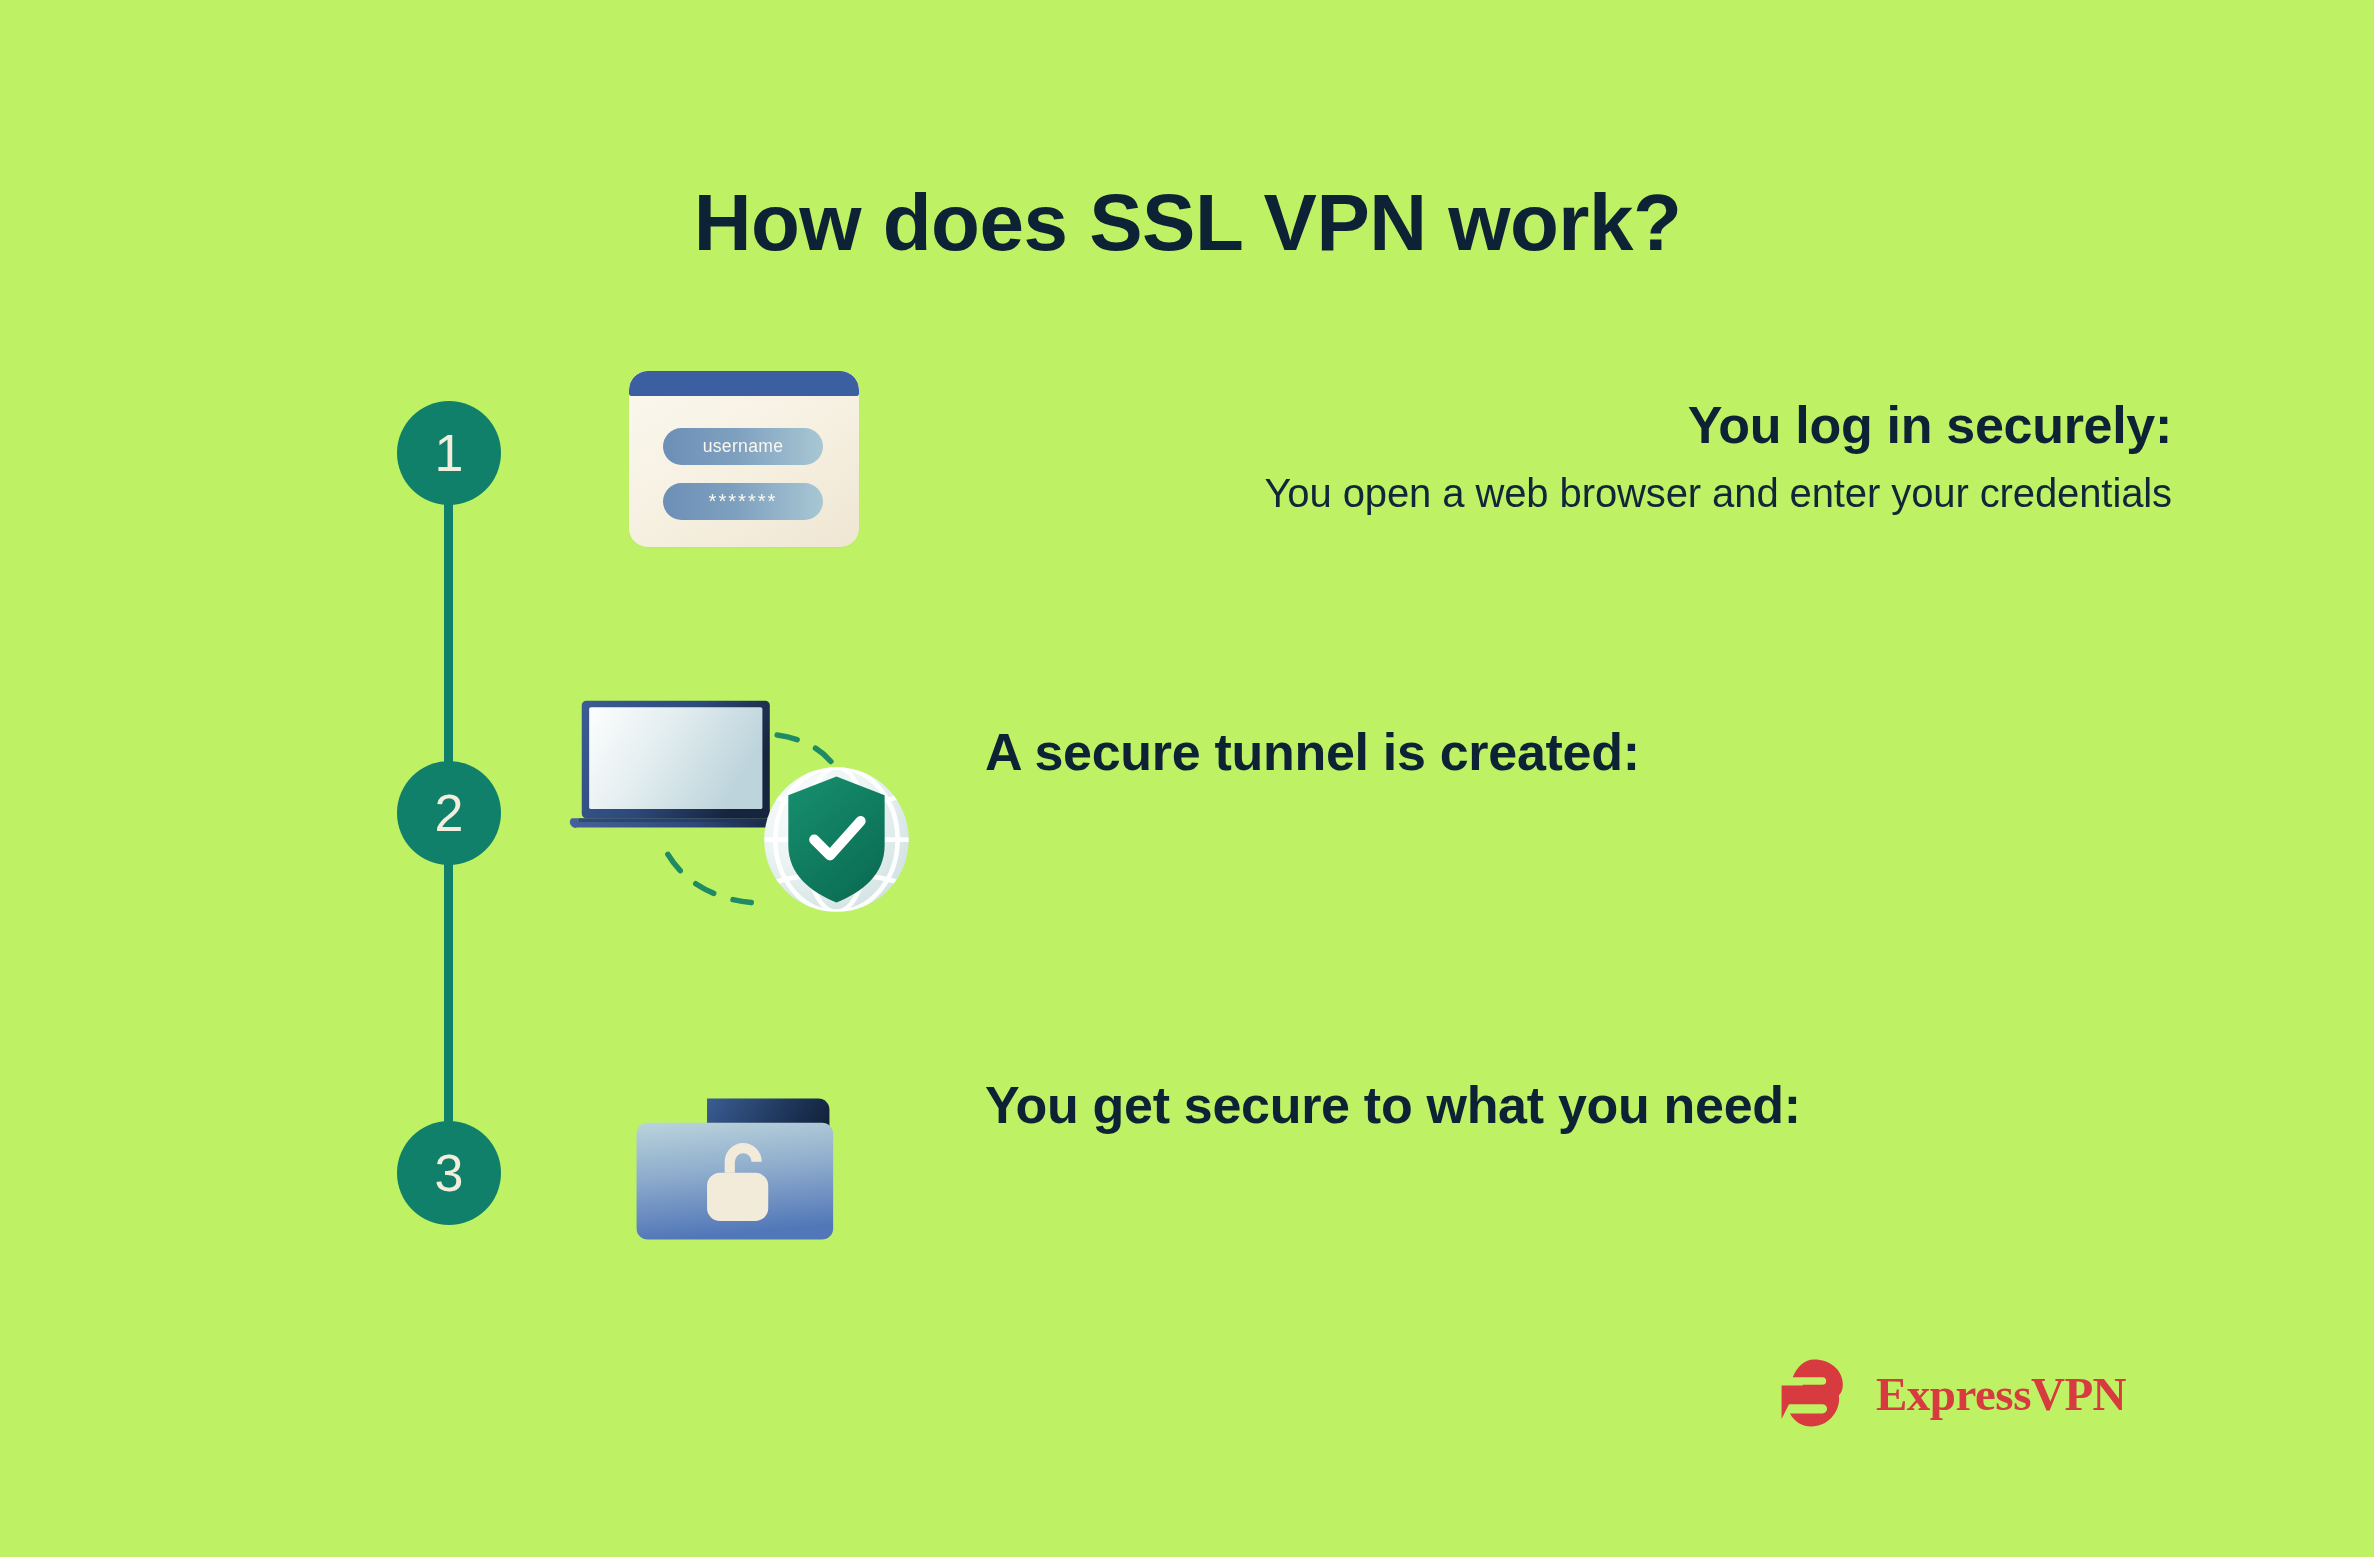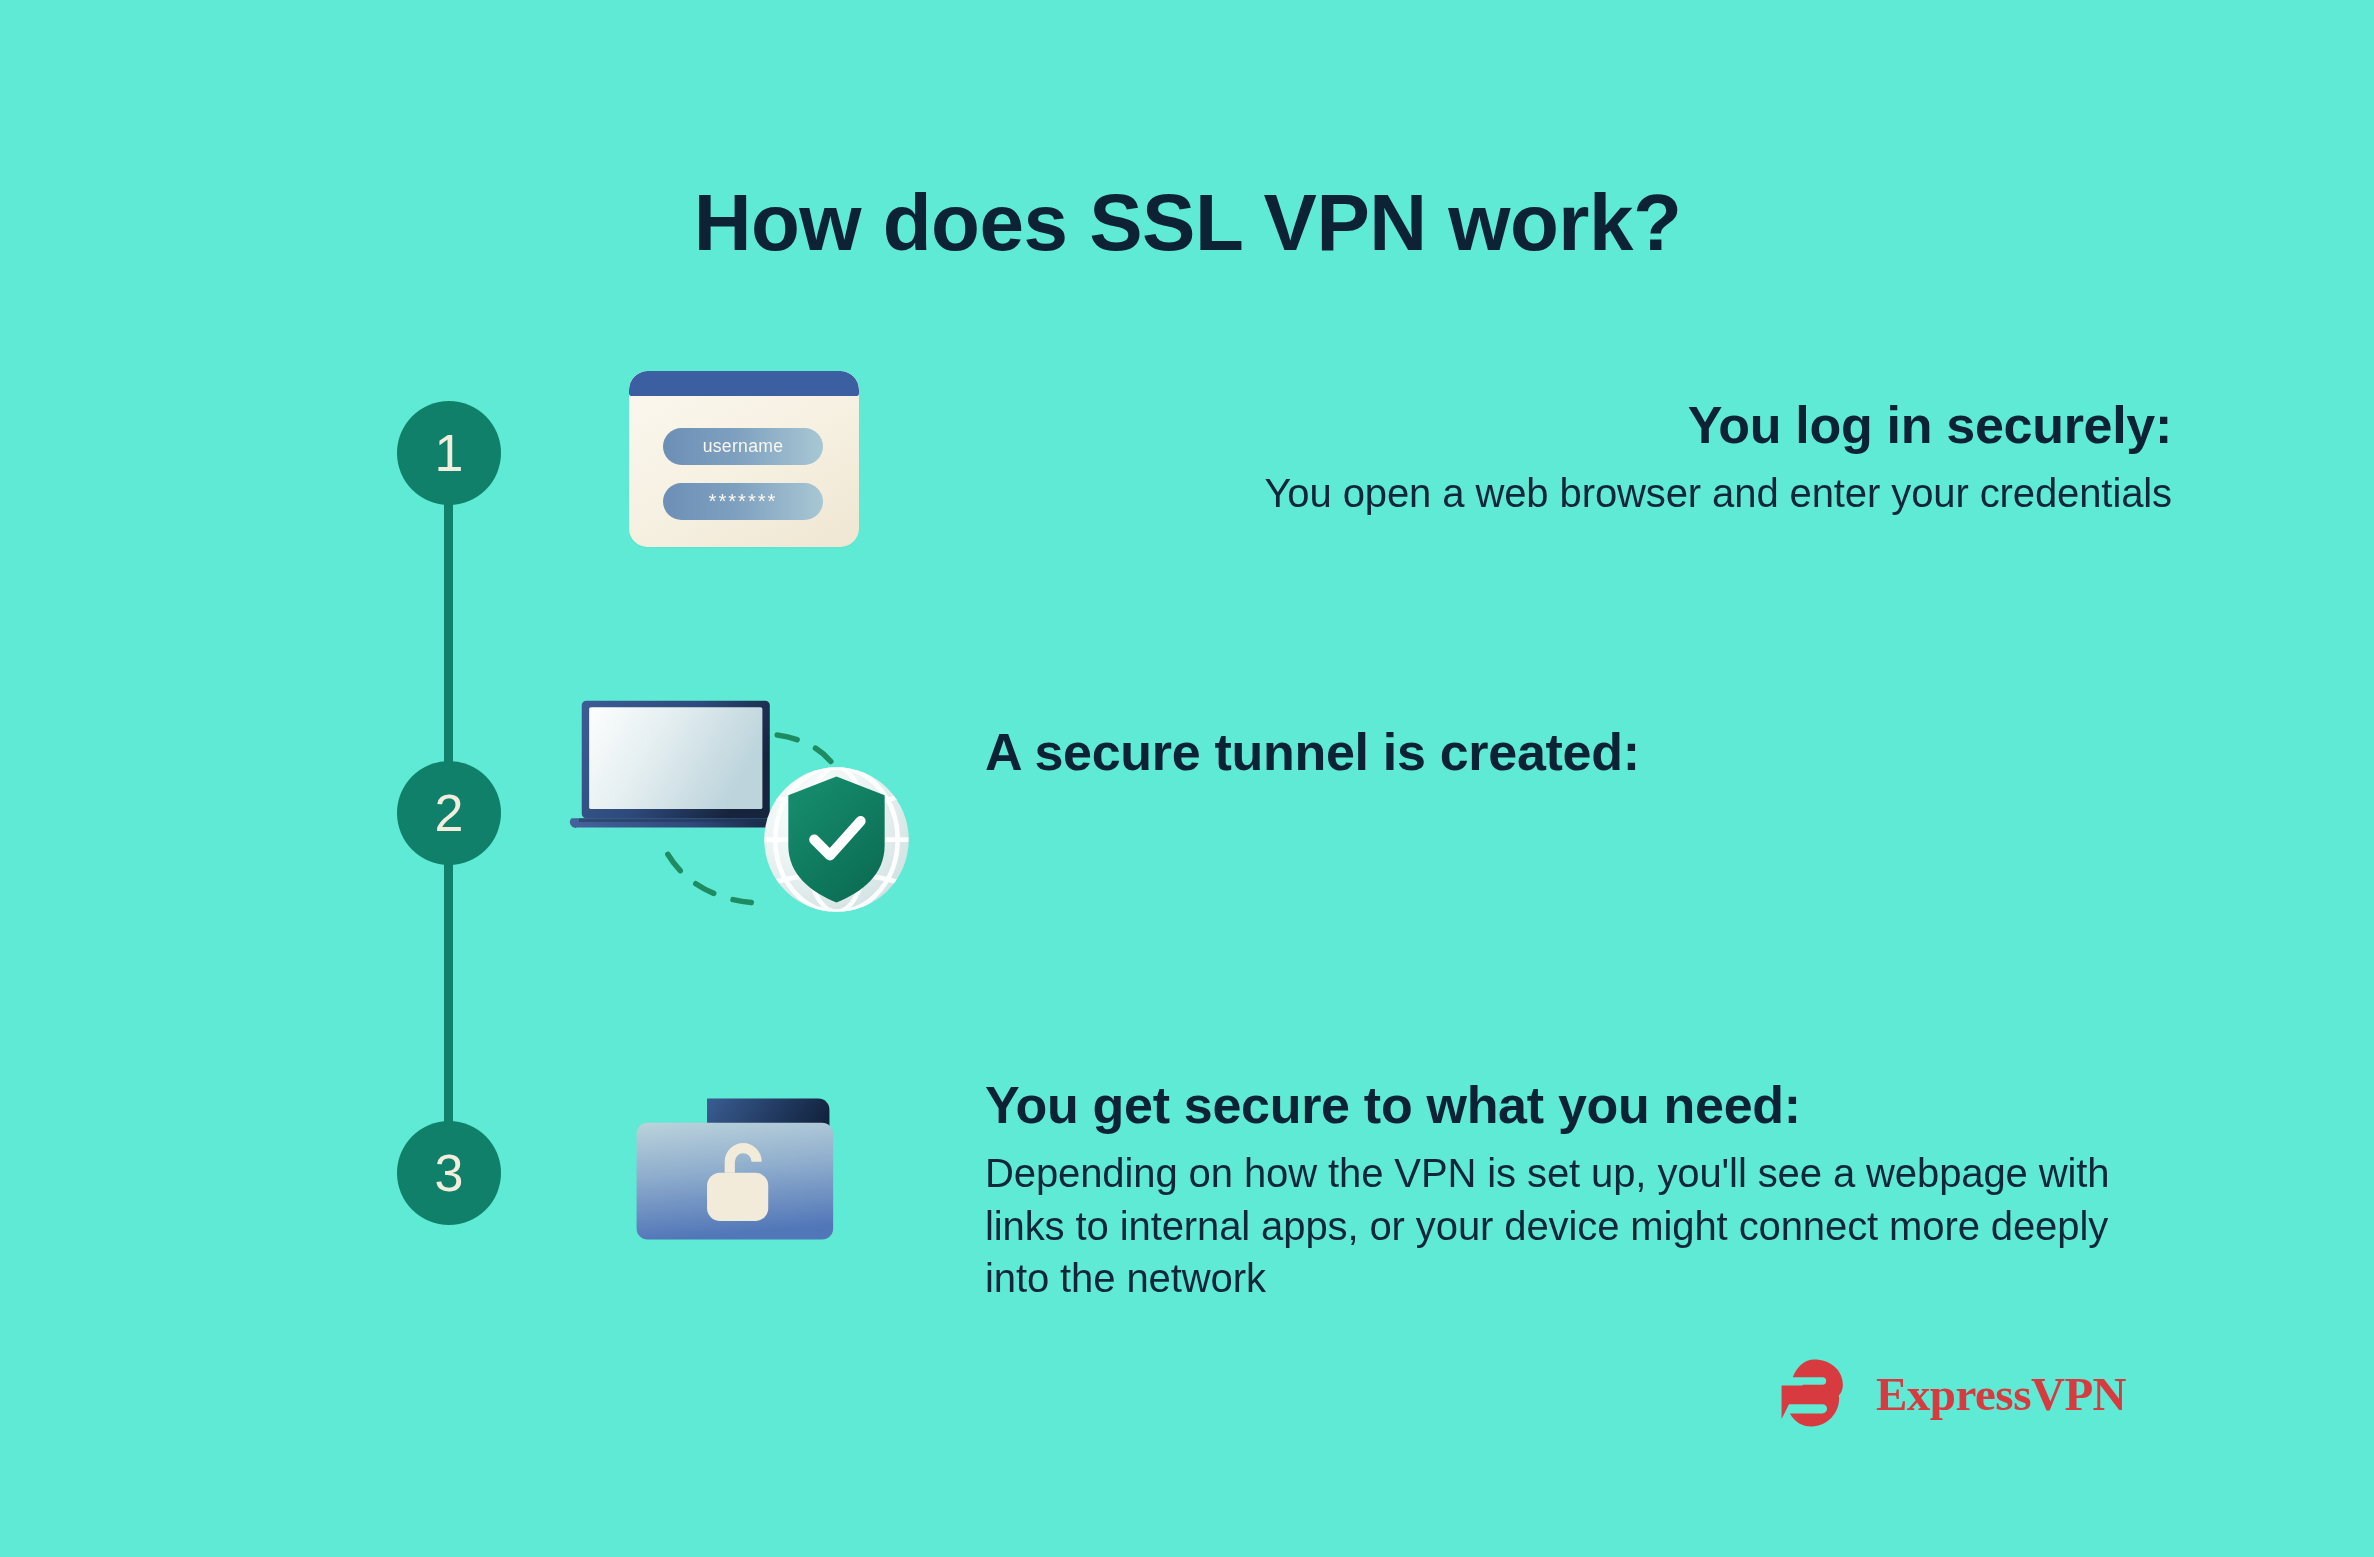--- a/index.html
+++ b/index.html
@@ -10,21 +10,21 @@
     width: 2375px;
     height: 1557px;
     background: #F0E8D3;
     font-family: "Liberation Sans", sans-serif;
     overflow: hidden;
   }
   #infographic {
     position: relative;
     width: 2375px;
     height: 1557px;
-    background: #5eead4;
+    background: #bef264;
   }
 
   
   .page-title {
     position: absolute;
     top: 125px;
     left: 0;
     width: 2375px;
     text-align: center;
     font-size: 80px;
@@ -278,21 +278,20 @@
 
         <g fill="#F2EBD9">
           <path d="M101 100 V88 a20 20 0 0 1 40 0 h-11 a9 9 0 0 0 -18 0 V100 Z"></path>
           <rect x="82" y="100" width="66" height="52" rx="14"></rect>
         </g>
       </svg>
     </div>
 
     <div class="text-box">
       <h2 class="row-title">You get secure to what you need:</h2>
-      <p class="row-body">Depending on how the VPN is set up, you'll see a webpage with links to internal apps, or your device might connect more deeply into the network</p>
     </div>
   </div>
 
   <div class="brand-logo">
     <span class="brand-mark">
       <svg width="78" height="78" viewBox="0 0 84 84" xmlns="http://www.w3.org/2000/svg">
         <g fill="#D73A3F">
           <path d="M41 6 C 58 6, 72 17, 72 33 C 72 43, 65 50, 54 50 H21 L29 33 H50 a4 4 0 0 0 0 -8 H18 C23 13, 31 6, 41 6 Z"></path>
           <path d="M6 34 H53 C62 34, 68 40, 68 48 C 68 63, 56 78, 38 78 C 28 78, 20 73, 15 64 H50 a5 5 0 0 0 0 -10 H14 L6 70 Z"></path>
         </g>

